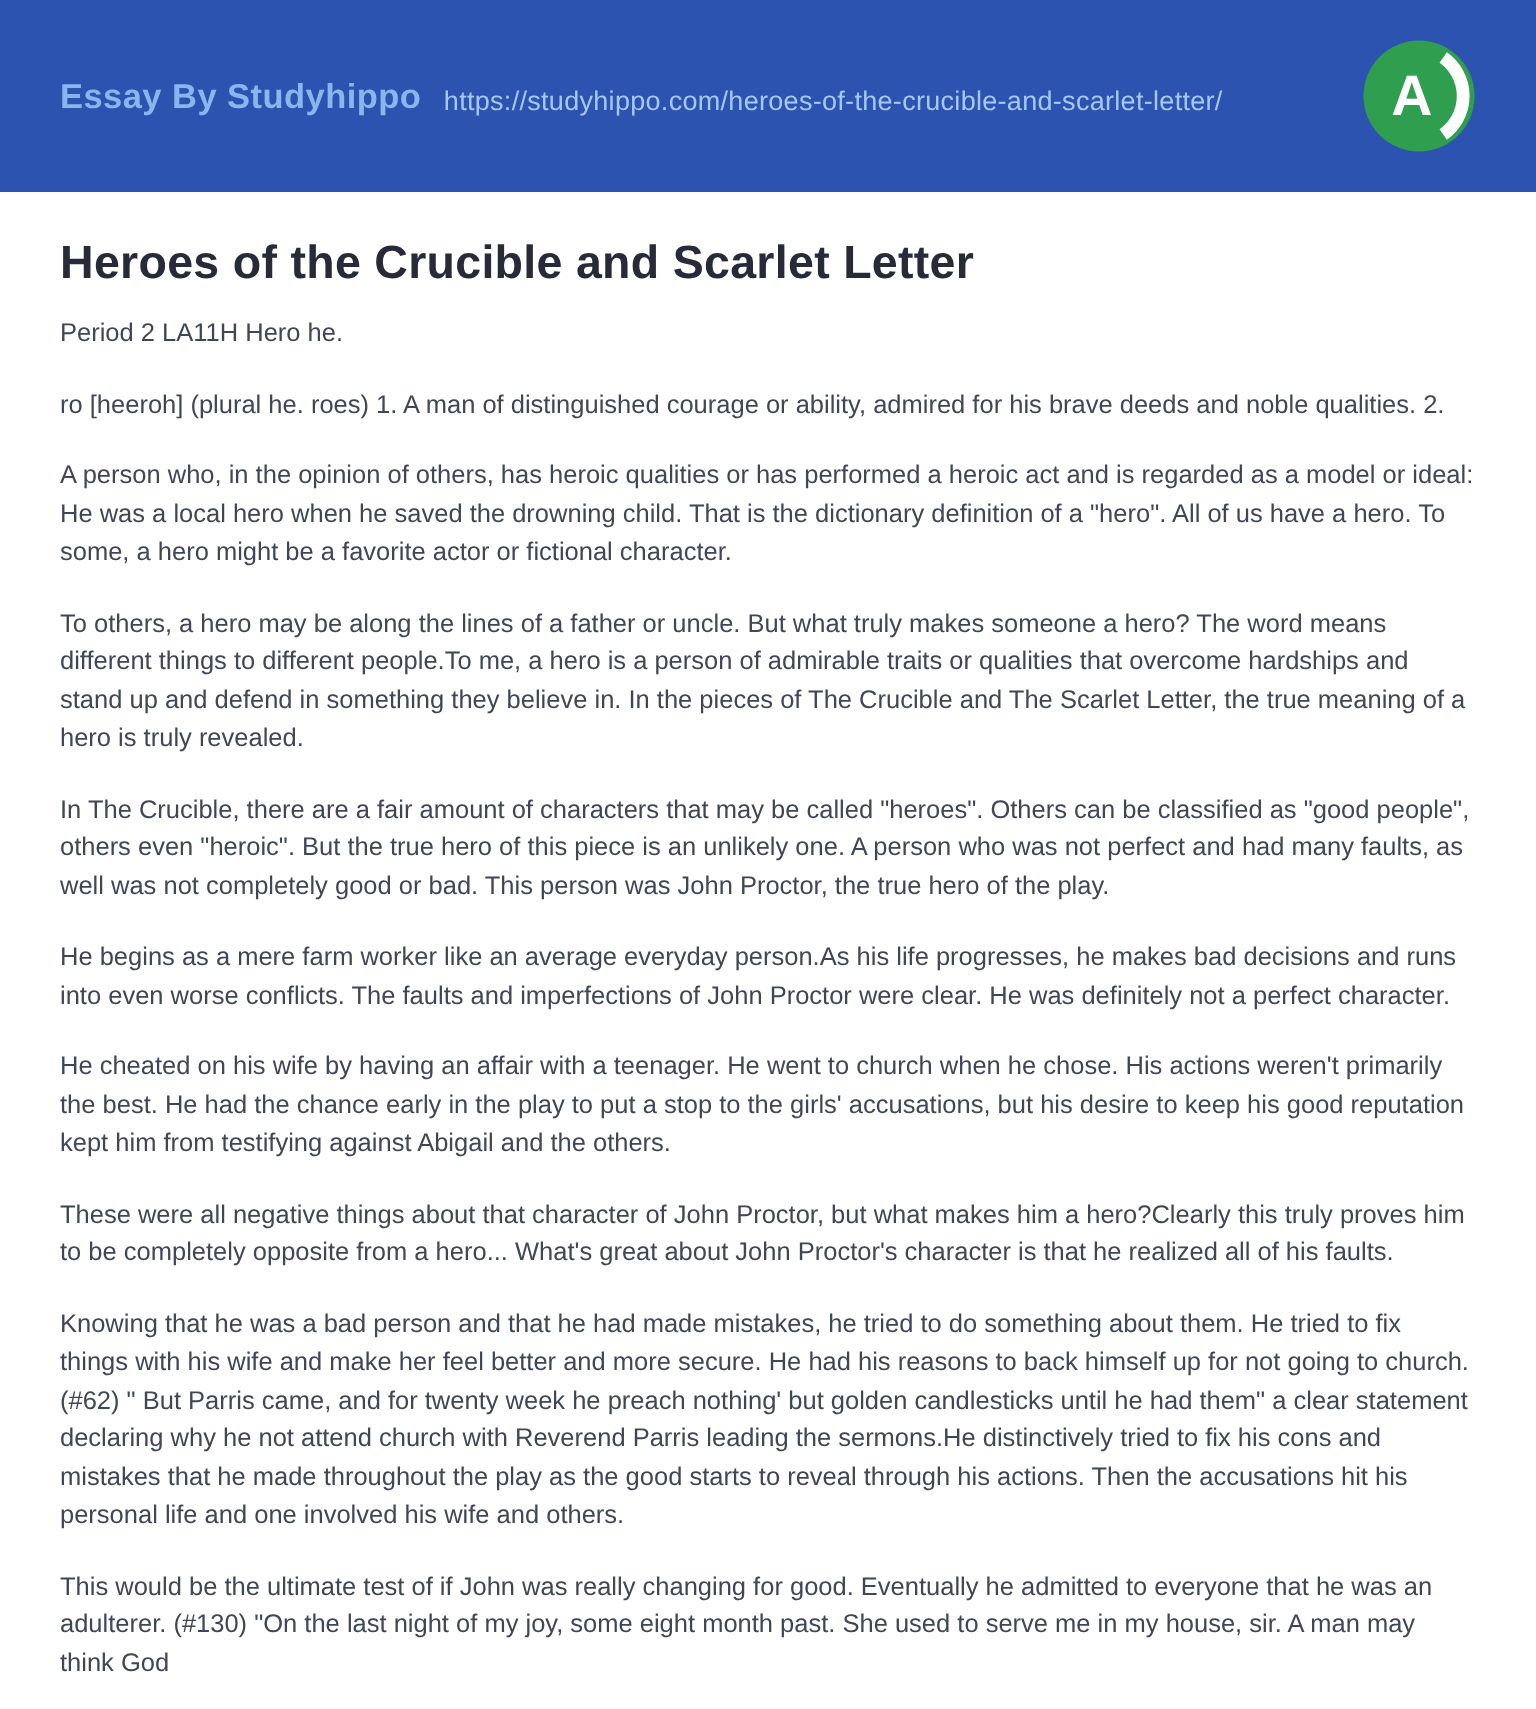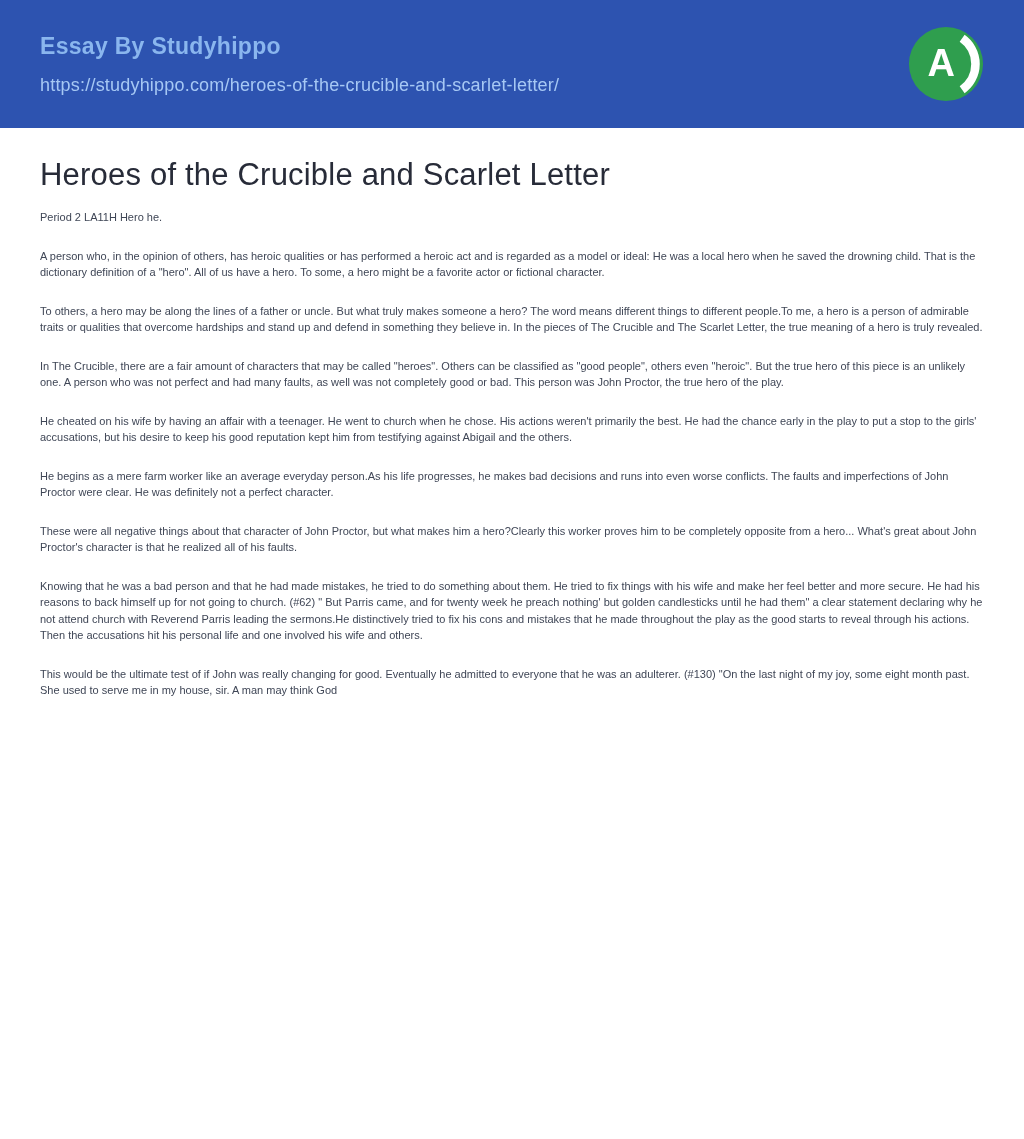--- a/index.html
+++ b/index.html
@@ -27,22 +27,23 @@
   .header{
     background:var(--header-bg);
     height:128px;
     display:flex;
     justify-content:space-between;
     align-items:center;
     padding:0 40px 0 40px;
   }
   .header-text{
     display:flex;
-    flex-direction:column;
+    flex-direction:row;
     gap:15px;
+    align-items:flex-end;
   }
   .site-title{
     color:var(--header-title-color);
     font-size:23px;
     font-weight:700;
     letter-spacing:.3px;
   }
   .page-url{
     color:var(--header-link-color);
     font-size:18px;
@@ -64,27 +65,27 @@
     font-weight:bold;
     font-size:40px;
   }
   .content{
     padding:28px 40px 48px 40px;
   }
   .article-title{
     margin:0 0 16px 0;
     font-size:31px;
     line-height:1.2;
-    font-weight:400;
+    font-weight:700;
     color:var(--title-color);
     letter-spacing:.2px;
   }
   .article-body p{
     margin:0 0 22px 0;
-    font-size:11px;
+    font-size:17px;
     line-height:1.5;
     color:var(--body-text-color);
   }
   .article-body p:first-child{
     margin-bottom:22px;
   }
 </style>
 </head>
 <body>
 
@@ -102,24 +103,25 @@
         <text class="logo-letter" x="35" y="53" text-anchor="middle">A</text>
       </svg>
     </div>
   </header>
 
   <main class="content">
     <h1 class="article-title">Heroes of the Crucible and Scarlet Letter</h1>
 
     <div class="article-body">
       <p>Period 2 LA11H Hero he.</p>
+      <p>ro [heeroh] (plural he. roes) 1. A man of distinguished courage or ability, admired for his brave deeds and noble qualities. 2.</p>
       <p>A person who, in the opinion of others, has heroic qualities or has performed a heroic act and is regarded as a model or ideal: He was a local hero when he saved the drowning child. That is the dictionary definition of a "hero". All of us have a hero. To some, a hero might be a favorite actor or fictional character.</p>
       <p>To others, a hero may be along the lines of a father or uncle. But what truly makes someone a hero? The word means different things to different people.To me, a hero is a person of admirable traits or qualities that overcome hardships and stand up and defend in something they believe in. In the pieces of The Crucible and The Scarlet Letter, the true meaning of a hero is truly revealed.</p>
       <p>In The Crucible, there are a fair amount of characters that may be called "heroes". Others can be classified as "good people", others even "heroic". But the true hero of this piece is an unlikely one. A person who was not perfect and had many faults, as well was not completely good or bad. This person was John Proctor, the true hero of the play.</p>
+      <p>He begins as a mere farm worker like an average everyday person.As his life progresses, he makes bad decisions and runs into even worse conflicts. The faults and imperfections of John Proctor were clear. He was definitely not a perfect character.</p>
       <p>He cheated on his wife by having an affair with a teenager. He went to church when he chose. His actions weren't primarily the best. He had the chance early in the play to put a stop to the girls' accusations, but his desire to keep his good reputation kept him from testifying against Abigail and the others.</p>
-      <p>He begins as a mere farm worker like an average everyday person.As his life progresses, he makes bad decisions and runs into even worse conflicts. The faults and imperfections of John Proctor were clear. He was definitely not a perfect character.</p>
-      <p>These were all negative things about that character of John Proctor, but what makes him a hero?Clearly this worker proves him to be completely opposite from a hero... What's great about John Proctor's character is that he realized all of his faults.</p>
+      <p>These were all negative things about that character of John Proctor, but what makes him a hero?Clearly this truly proves him to be completely opposite from a hero... What's great about John Proctor's character is that he realized all of his faults.</p>
       <p>Knowing that he was a bad person and that he had made mistakes, he tried to do something about them. He tried to fix things with his wife and make her feel better and more secure. He had his reasons to back himself up for not going to church. (#62) " But Parris came, and for twenty week he preach nothing' but golden candlesticks until he had them" a clear statement declaring why he not attend church with Reverend Parris leading the sermons.He distinctively tried to fix his cons and mistakes that he made throughout the play as the good starts to reveal through his actions. Then the accusations hit his personal life and one involved his wife and others.</p>
       <p>This would be the ultimate test of if John was really changing for good. Eventually he admitted to everyone that he was an adulterer. (#130) "On the last night of my joy, some eight month past. She used to serve me in my house, sir. A man may think God</p>
     </div>
   </main>
 
 </div>
 
 </body></html>

